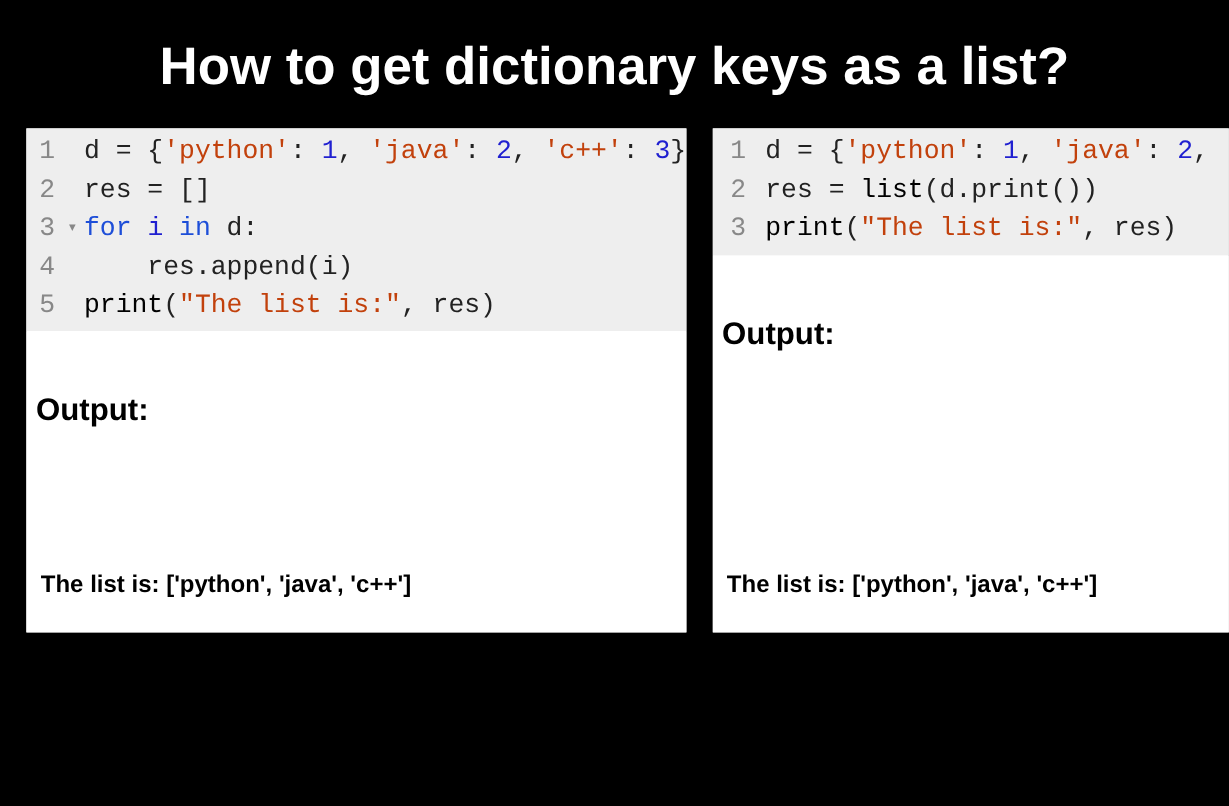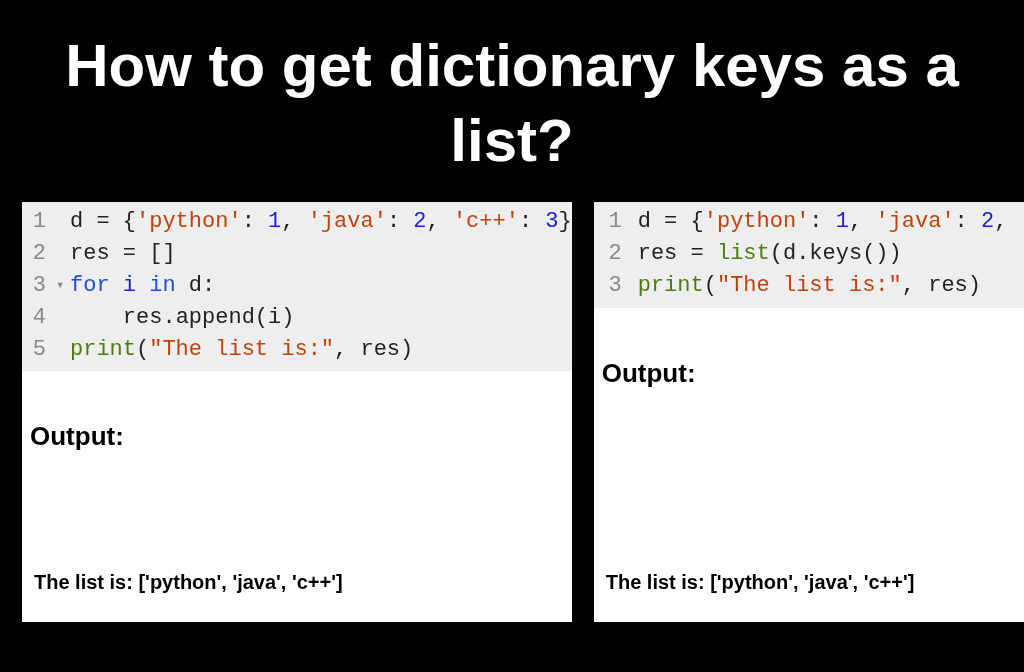--- a/index.html
+++ b/index.html
@@ -5,21 +5,21 @@
   * { margin: 0; padding: 0; box-sizing: border-box; }
   body {
     width: 1024px;
     height: 672px;
     background: #000;
     font-family: Arial, Helvetica, sans-serif;
     overflow: hidden;
   }
   .title {
     color: #fff;
-    font-size: 60px;
+    font-size: 44px;
     font-weight: 700;
     text-align: center;
     padding: 28px 40px 24px;
     line-height: 1.25;
   }
   .panels {
     display: flex;
     gap: 22px;
     padding: 0 22px;
   }
@@ -54,21 +54,21 @@
     font-size: 14px;
     line-height: 30px;
     text-align: left;
   }
   .src { flex: 1; }
   .t-def   { color: #222; }
   .t-str   { color: #c2410c; }
   .t-num   { color: #2020d0; }
   .t-kw    { color: #1d4ed8; }
   .t-var   { color: #2020d0; }
-  .t-call  { color: #4d7c0f; }
+  .t-call  { color: #000000; }
   .t-dot   { color: #222; }
 
   .output-area {
     background: #fff;
     flex: 1;
     padding: 18px 6px 0 6px;
     display: flex;
     flex-direction: column;
     justify-content: space-between;
   }
@@ -102,21 +102,21 @@
       </div>
     <div class="output-area">
       <div class="output-label">Output:</div>
       <div class="output-text">The list is: ['python', 'java', 'c++']</div>
     </div>
   </div>
 
   <div class="panel">
     <div class="code code-right" id="right-code">
         <div class="code-line"><span class="ln">1</span><span class="src"><span class="t-def">d = {</span><span class="t-str">'python'</span><span class="t-def">: </span><span class="t-num">1</span><span class="t-def">, </span><span class="t-str">'java'</span><span class="t-def">: </span><span class="t-num">2</span><span class="t-def">, </span><span class="t-str">'c++'</span></span></div>
-        <div class="code-line"><span class="ln">2</span><span class="src"><span class="t-def">res = </span><span class="t-call">list</span><span class="t-def">(d.keys())</span></span></div>
+        <div class="code-line"><span class="ln">2</span><span class="src"><span class="t-def">res = </span><span class="t-call">list</span><span class="t-def">(d.print())</span></span></div>
         <div class="code-line"><span class="ln">3</span><span class="src"><span class="t-call">print</span><span class="t-def">(</span><span class="t-str">"The list is:"</span><span class="t-def">, res)</span></span></div>
       </div>
     <div class="output-area">
       <div class="output-label">Output:</div>
       <div class="output-text">The list is: ['python', 'java', 'c++']</div>
     </div>
   </div>
 
 </div>
 

